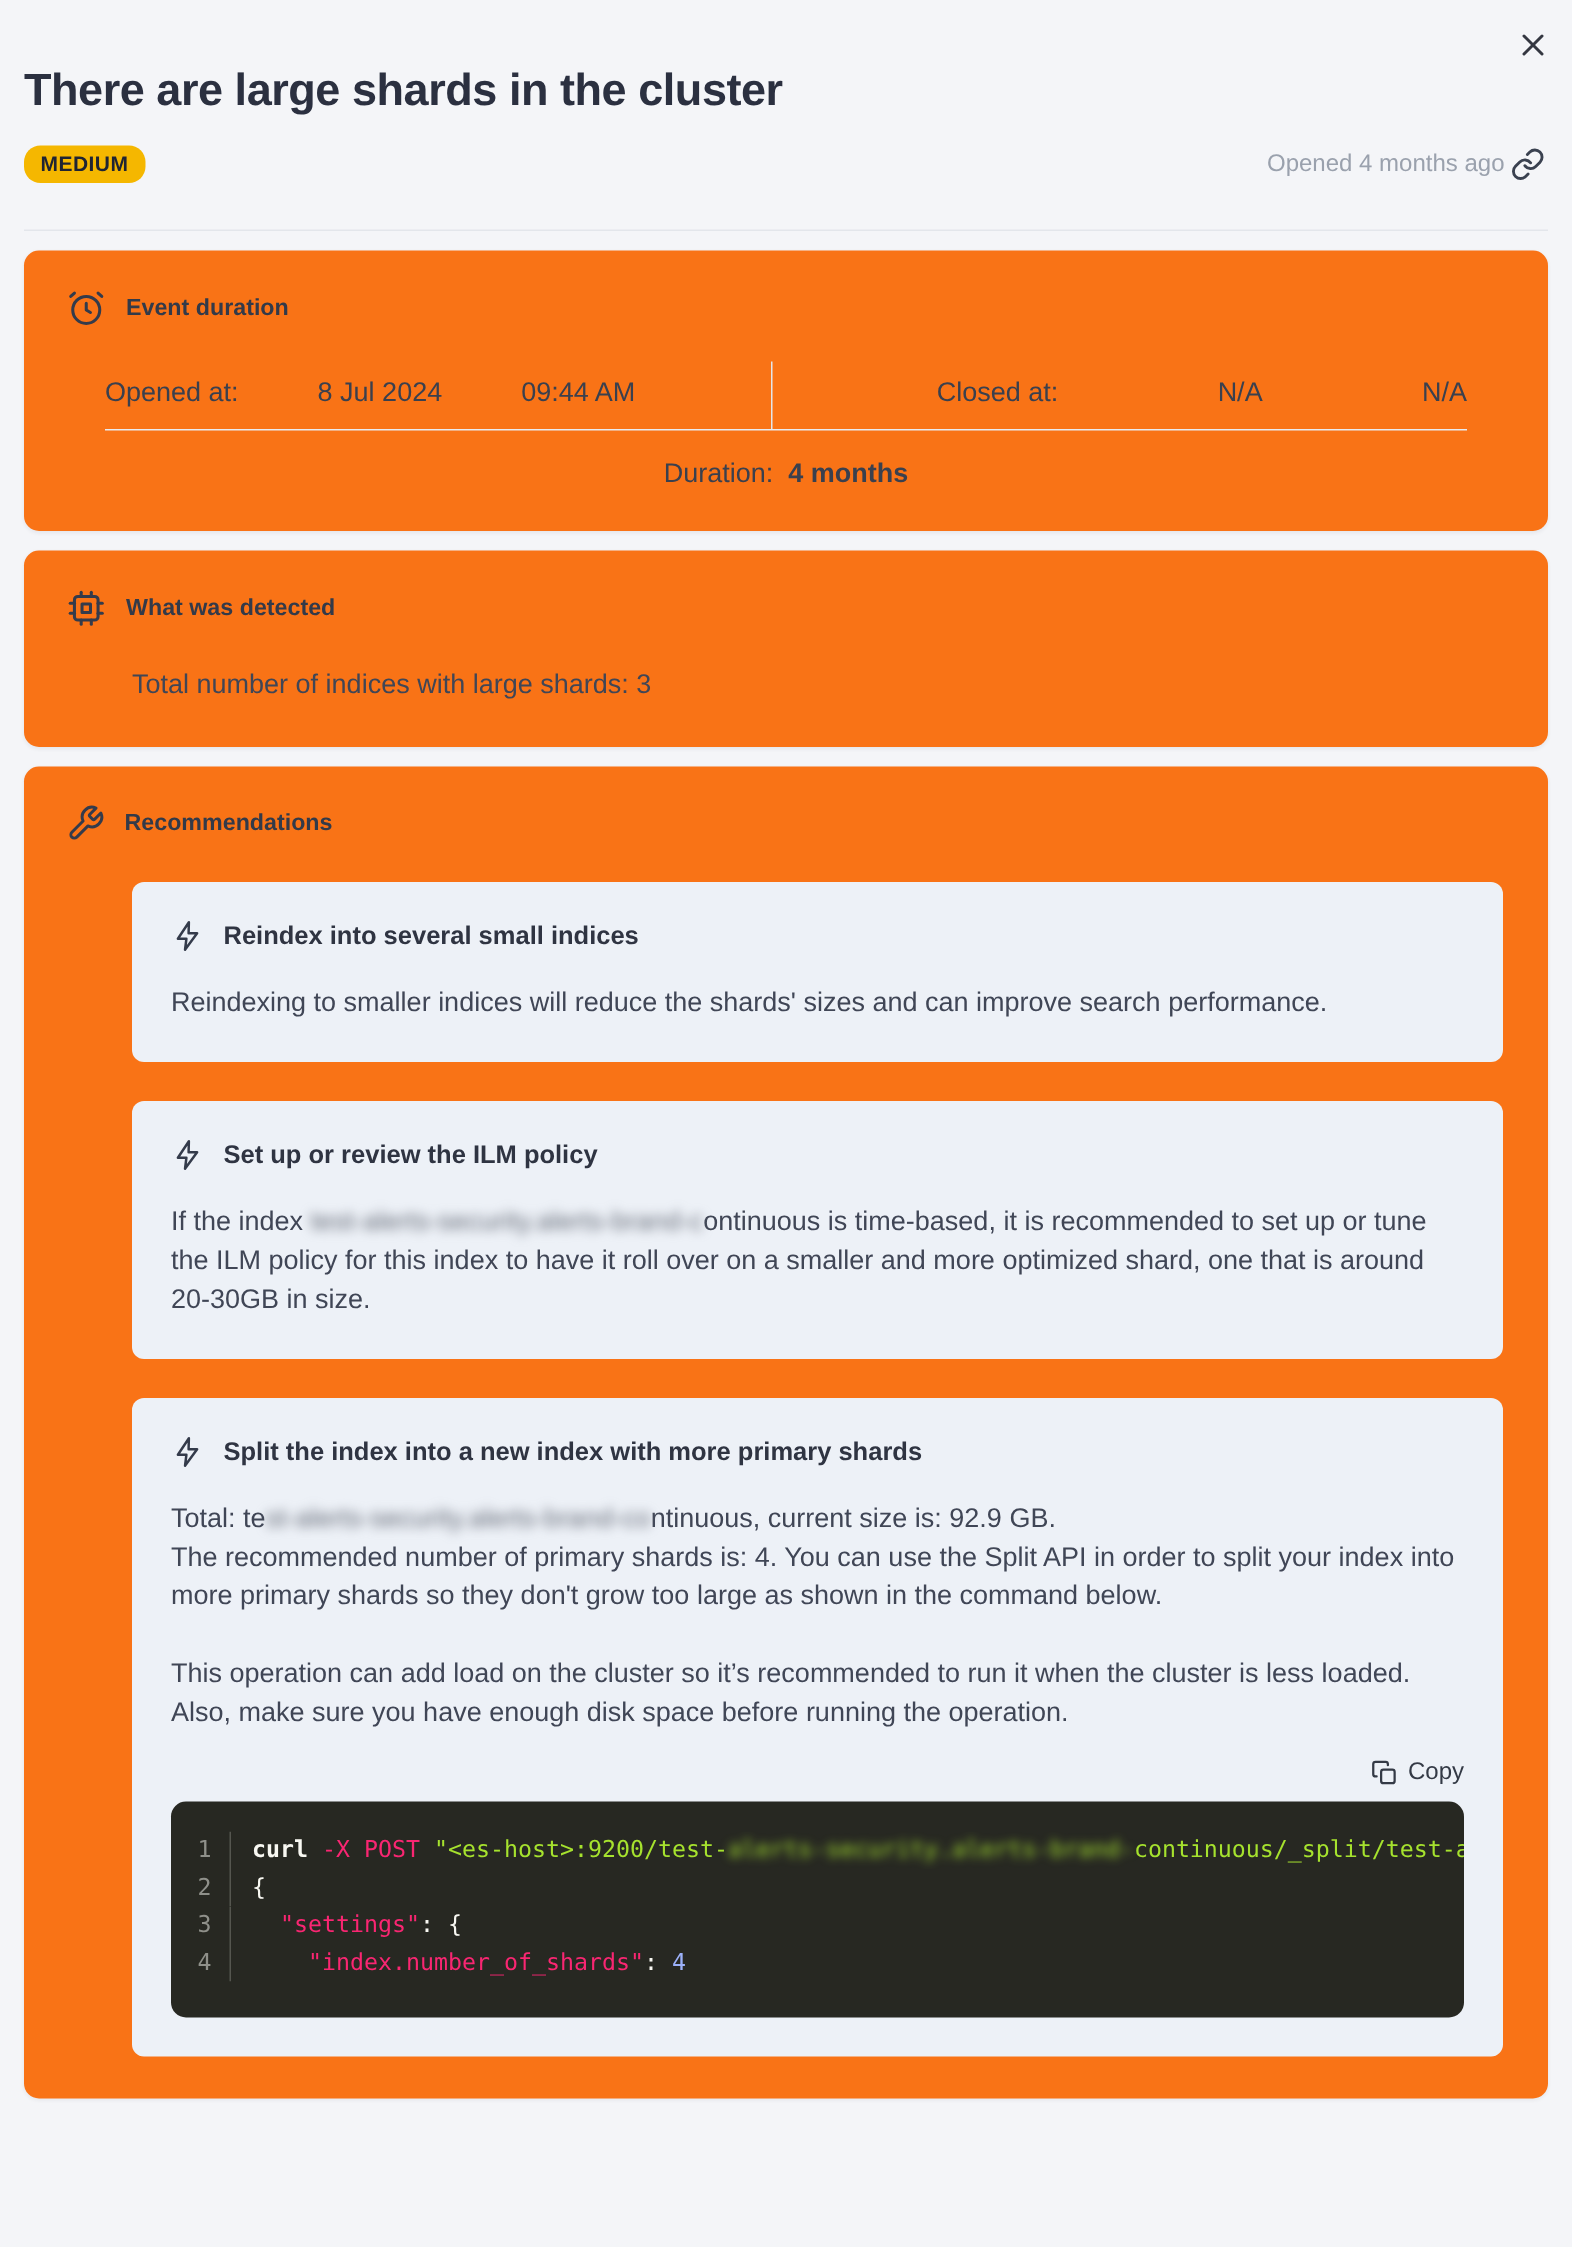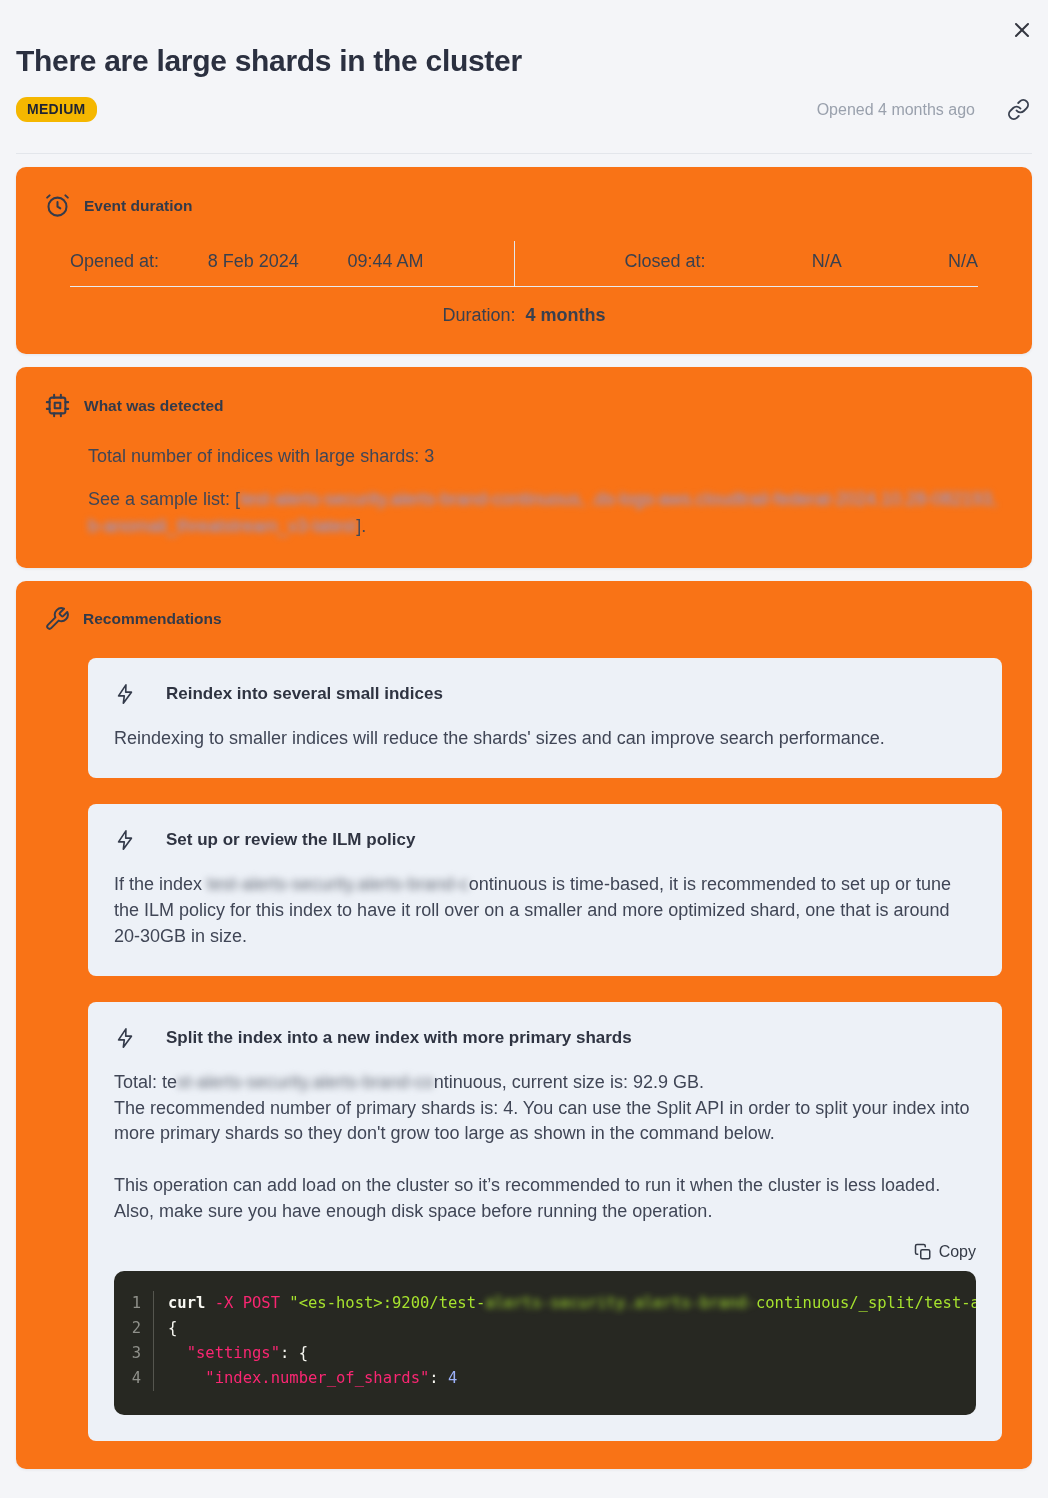--- a/index.html
+++ b/index.html
@@ -12,21 +12,21 @@
 
   
   header { padding:44px 16px 0 16px; position:relative; }
   h1 { font-size:30px; font-weight:700; color:#2b3040; letter-spacing:-0.3px; }
   .header-row { display:flex; align-items:center; justify-content:space-between; margin-top:18px; }
   .badge {
     display:inline-block; background:#f5b700; color:#1f2433;
     font-size:14px; font-weight:700; letter-spacing:.3px;
     padding:4px 11px; border-radius:11px; line-height:1.2;
   }
-  .header-right { display:flex; align-items:center; gap:30px; }
+  .header-right { display:flex; align-items:center; gap:2px; }
   .opened { font-size:16px; color:#9aa1ad; }
   .icon-btn, .close-btn { background:none; border:none; cursor:pointer; display:flex; align-items:center; justify-content:center; padding:2px; }
   .close-btn { position:absolute; top:16px; right:12px; }
   .divider { border-top:1px solid #e3e6eb; margin:30px 16px 0; }
 
   
   .card {
     margin:13px 16px 0; background:#f97316; border-radius:10px;
     box-shadow:0 1px 3px rgba(25,35,60,.07);
     padding:25px 28px 28px;
@@ -51,21 +51,21 @@
   .redacted { color:#6a707c; filter:blur(3.6px); user-select:none; }
   .redacted-link { color:#7e9bf0; filter:blur(3.2px); user-select:none; }
   .redacted-code { filter:blur(3.2px); user-select:none; }
 
   
   .intro { margin-top:24px; }
   .rec-card {
     margin:26px 2px 0 44px; background:#edf1f7; border-radius:8px;
     padding:24px 26px 26px;
   }
-  .rec-head { display:flex; align-items:center; gap:30px; }
+  .rec-head { display:flex; align-items:center; gap:13px; }
   .rec-title { font-size:17px; font-weight:700; color:#2f3442; }
   .rec-body { margin-top:20px; font-size:18px; line-height:1.44; color:#404656; }
   .rec-body + .rec-body { margin-top:26px; }
   .zap { flex:none; color:#343b4b; }
 
   
   .copy-row { display:flex; justify-content:flex-end; align-items:center; gap:7px; margin-top:18px; }
   .copy-btn { background:none; border:none; cursor:pointer; display:flex; align-items:center; gap:7px; font-family:inherit; }
   .copy-label { font-size:16px; color:#343a46; }
   .code-block {
@@ -124,21 +124,21 @@
             <polyline points="12 9 12 13 14.5 14.5"></polyline>
             <path d="M5 3 2.8 5"></path>
             <path d="M19 3 21.2 5"></path>
           </svg>
       </span>
       <h2>Event duration</h2>
     </div>
     <div class="edu-row">
       <div class="edu-half left">
         <span>Opened at:</span>
-        <span>8 Feb 2024</span>
+        <span>8 Jul 2024</span>
         <span>09:44 AM</span>
       </div>
       <div class="vdiv"></div>
       <div class="edu-half right">
         <span>Closed at:</span>
         <span>N/A</span>
         <span>N/A</span>
       </div>
     </div>
     <div class="edu-sep"></div>
@@ -161,21 +161,20 @@
             <line x1="2.5" y1="9" x2="5" y2="9"></line>
             <line x1="2.5" y1="15" x2="5" y2="15"></line>
             <line x1="19" y1="9" x2="21.5" y2="9"></line>
             <line x1="19" y1="15" x2="21.5" y2="15"></line>
           </svg>
       </span>
       <h2>What was detected</h2>
     </div>
     <div class="sec-body">
       <p><span>Total number of indices with large shards: 3</span></p>
-      <p><span>See a sample list: [</span><span class="redacted-link">test-alerts-security.alerts-brand-continuous, .ds-logs-aws.cloudtrail-federat-2024.10.28-082193, b-anomali_threatstream_v3-latest</span><span>].</span></p>
     </div>
   </section>
 
   <section class="card">
     <div class="sec-head">
       <span class="sec-icon">
         <svg width="26" height="26" viewBox="0 0 24 24" fill="none" stroke="currentColor" stroke-width="1.8" stroke-linecap="round" stroke-linejoin="round">
             <path d="M14.7 6.3a1 1 0 0 0 0 1.4l1.6 1.6a1 1 0 0 0 1.4 0l3.77-3.77a6 6 0 0 1-7.94 7.94l-6.91 6.91a2.12 2.12 0 0 1-3-3l6.91-6.91a6 6 0 0 1 7.94-7.94l-3.76 3.76z"></path>
           </svg>
       </span>

